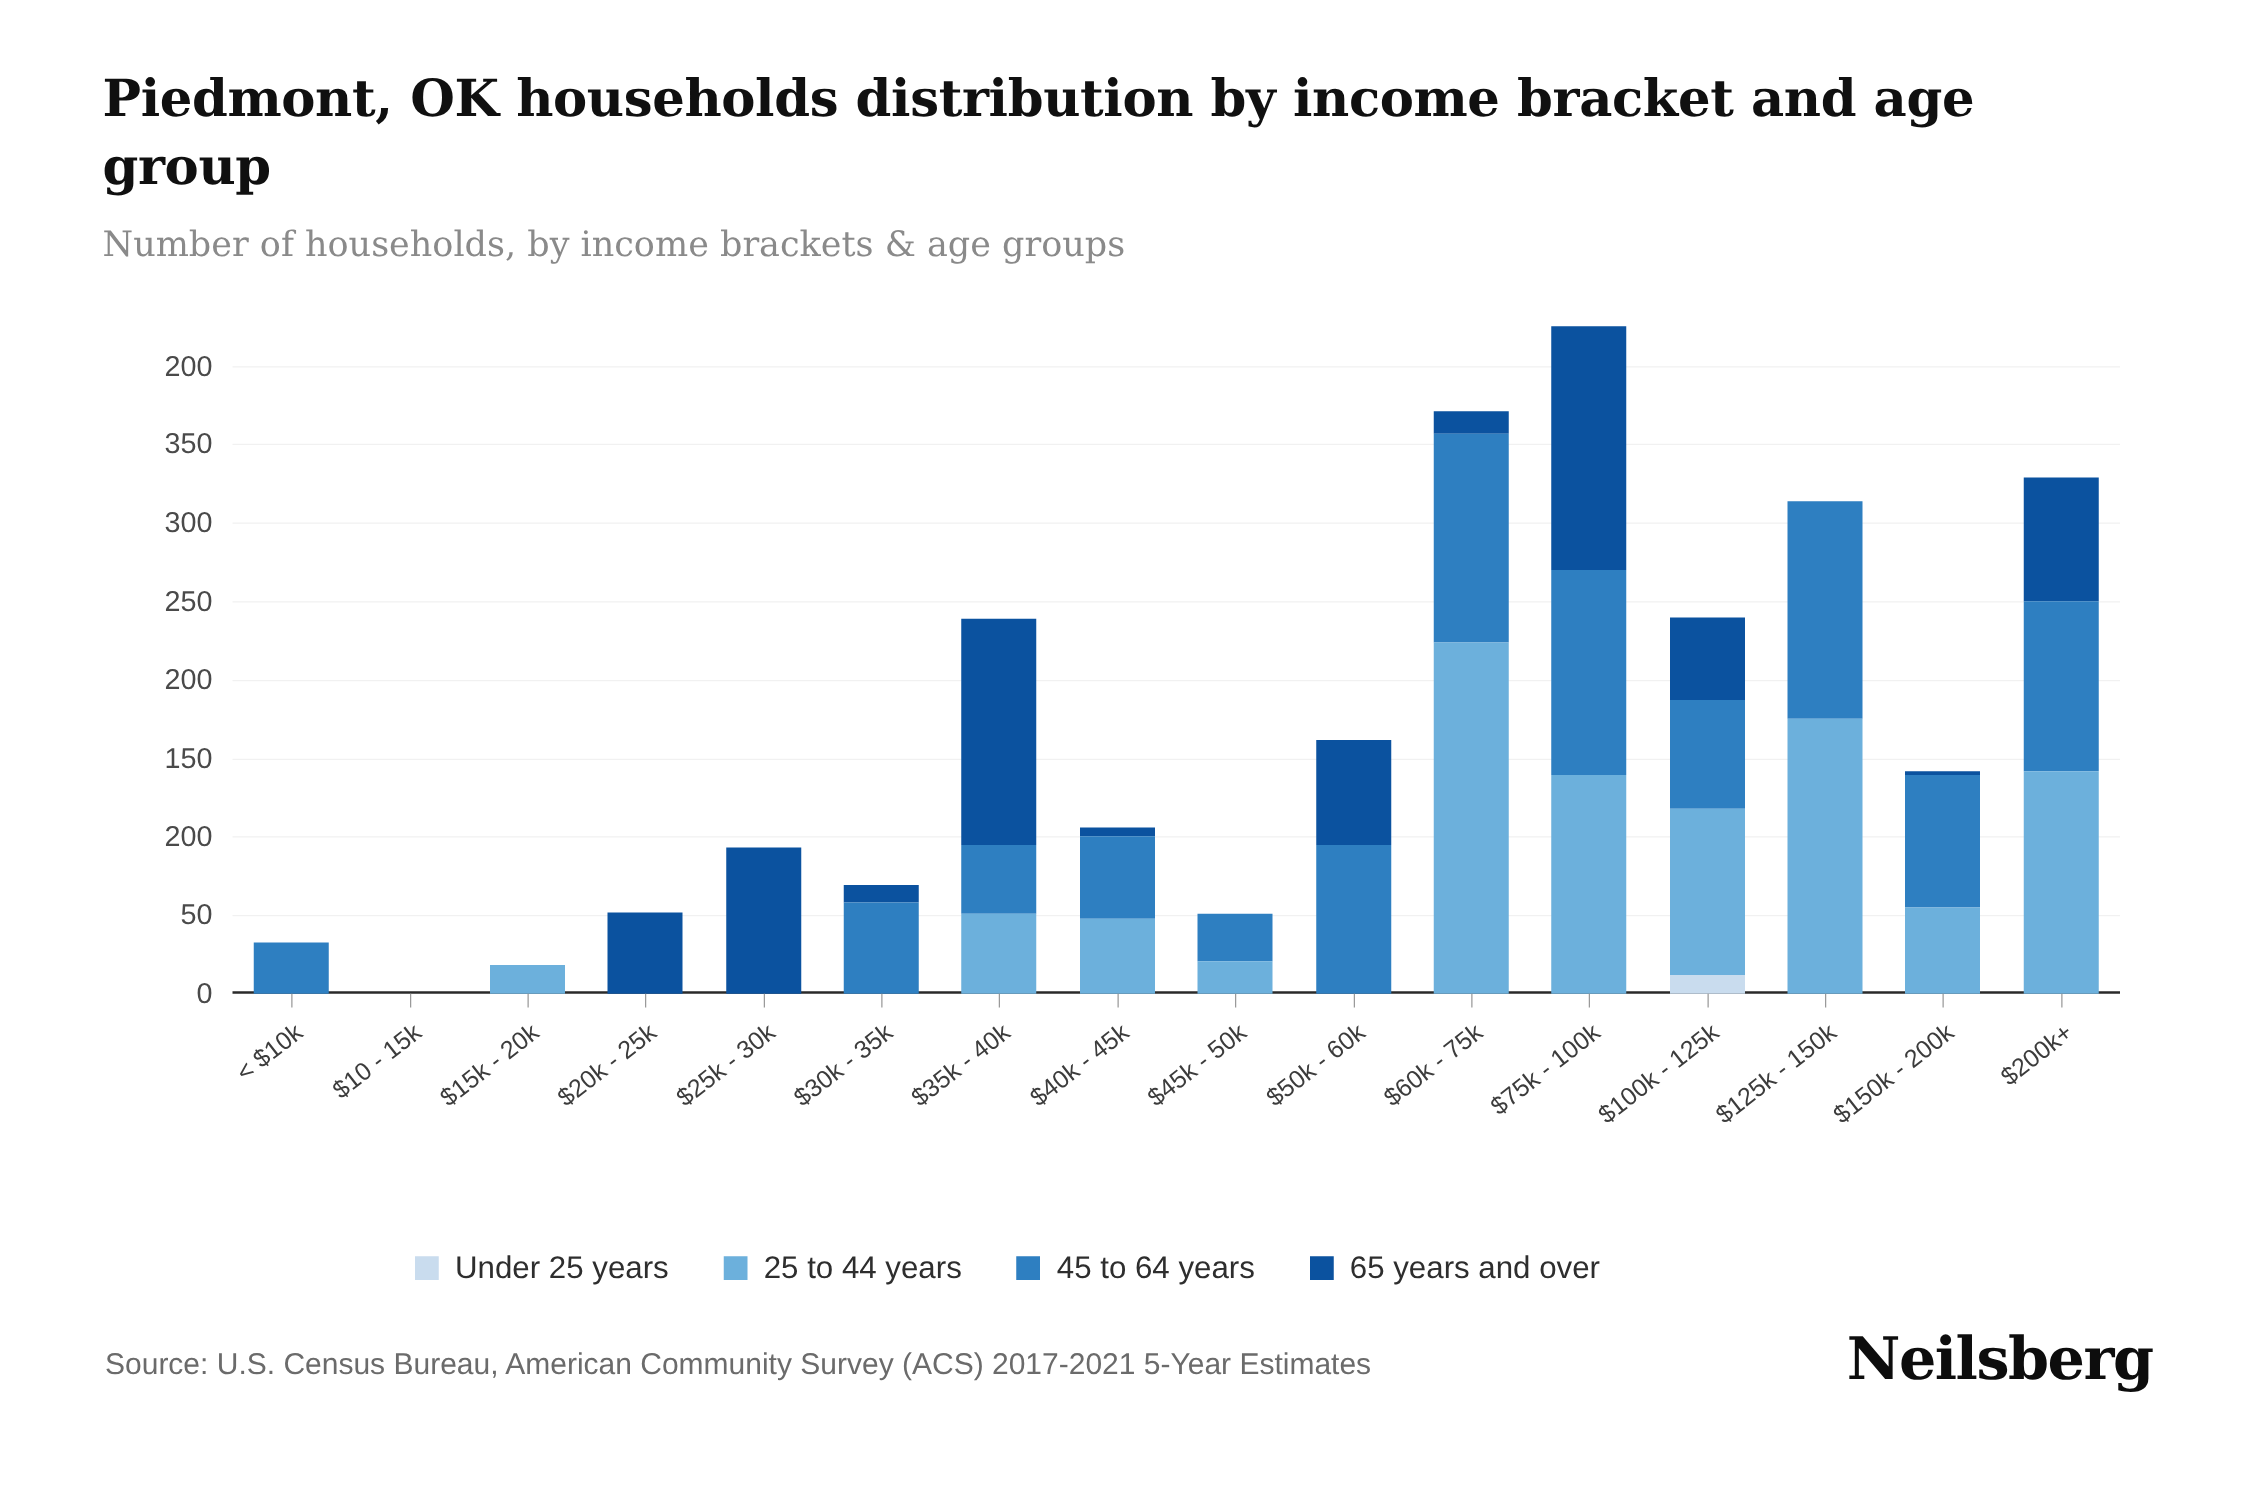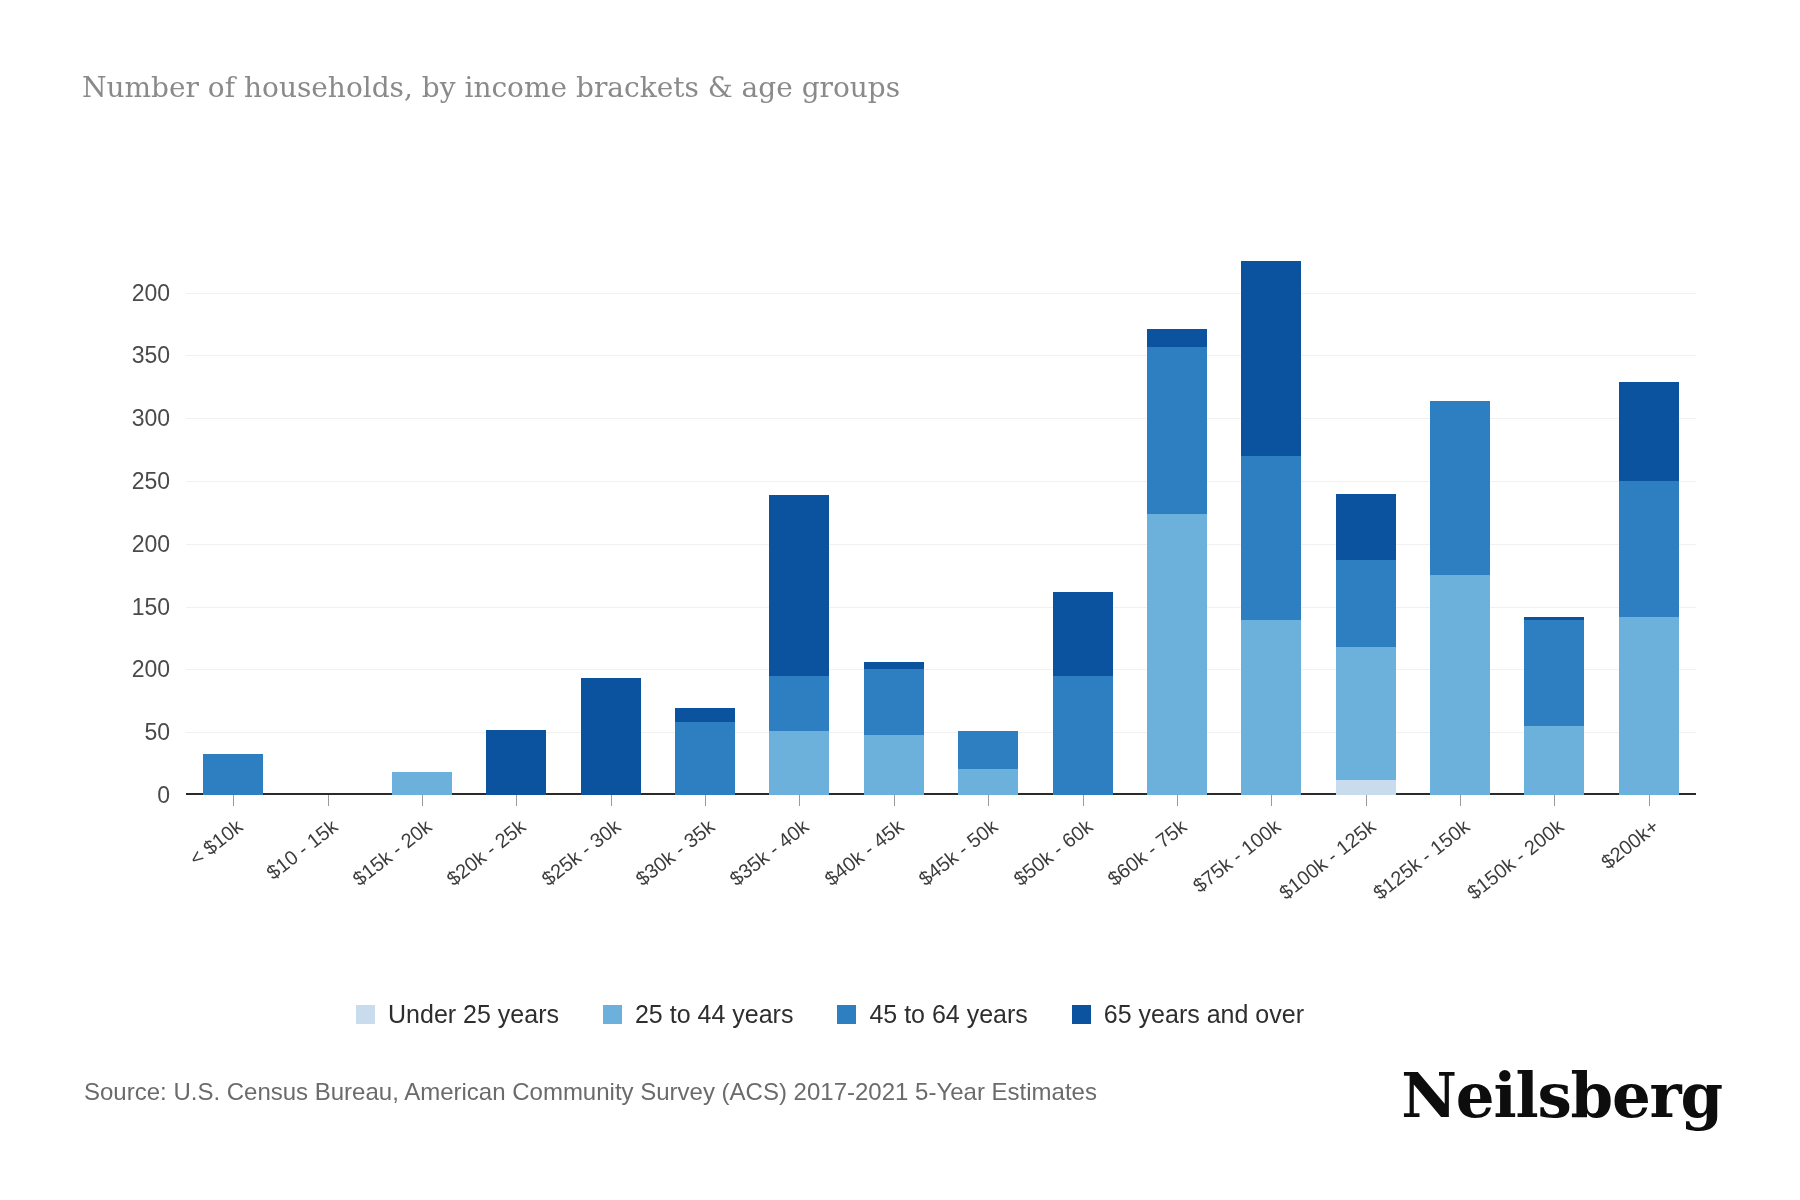--- a/index.html
+++ b/index.html
@@ -135,50 +135,50 @@
 
   
   .legend {
     position: absolute;
     left: 0; top: 1000px;
     width: 1612px;
     display: flex;
     justify-content: center;
     align-items: center;
     gap: 44px;
-    margin-left: 24px;
   }
   .legend-item { display: flex; align-items: center; gap: 13px; }
   .legend-swatch { width: 19px; height: 19px; }
   .legend-label { font-size: 25px; color: #2e2e2e; white-space: nowrap; }
 
   
   .source-note {
     position: absolute;
     left: 84px; top: 1078px;
     font-size: 24px;
     color: #6b6b6b;
     white-space: nowrap;
   }
   .brand {
     position: absolute;
     right: 78px; top: 1060px;
     font-family: "DejaVu Serif", "Liberation Serif", serif;
     font-weight: 700;
-    font-size: 61px;
+    font-size: 47px;
     color: #0d0d0d;
     letter-spacing: -1.2px;
   }
 </style>
 </head>
 <body>
 
 <div class="page">
 
   <div class="header">
+    <div class="chart-title">Piedmont, OK households distribution by income bracket and age group</div>
     <div class="chart-subtitle">Number of households, by income brackets &amp; age groups</div>
   </div>
 
   <div class="plot-wrap">
     <div class="y-axis" id="y-axis">
         <div class="y-tick-label" style="top: 540px;">0</div>
         <div class="y-tick-label" style="top: 477.209px;">50</div>
         <div class="y-tick-label" style="top: 414.419px;">200</div>
         <div class="y-tick-label" style="top: 351.628px;">150</div>
         <div class="y-tick-label" style="top: 288.837px;">200</div>

